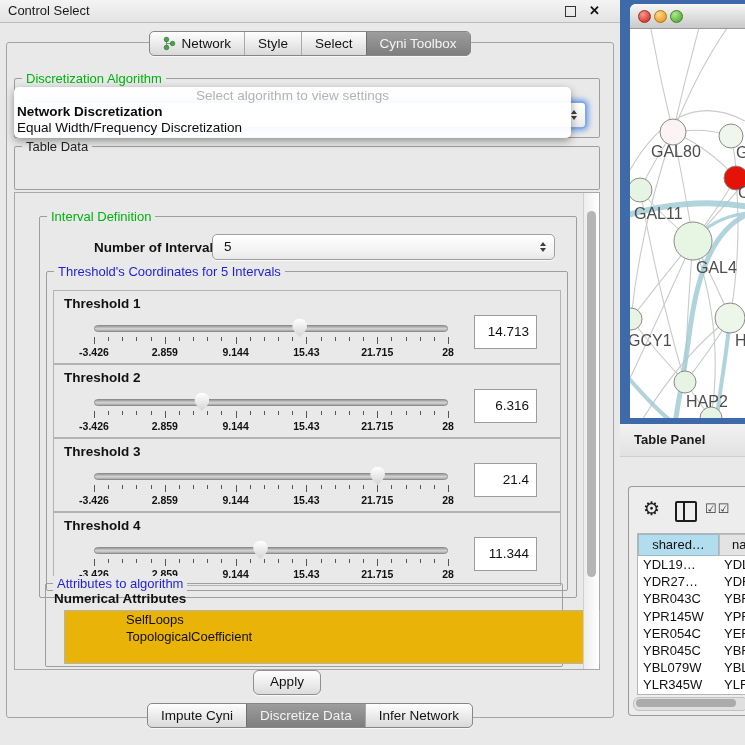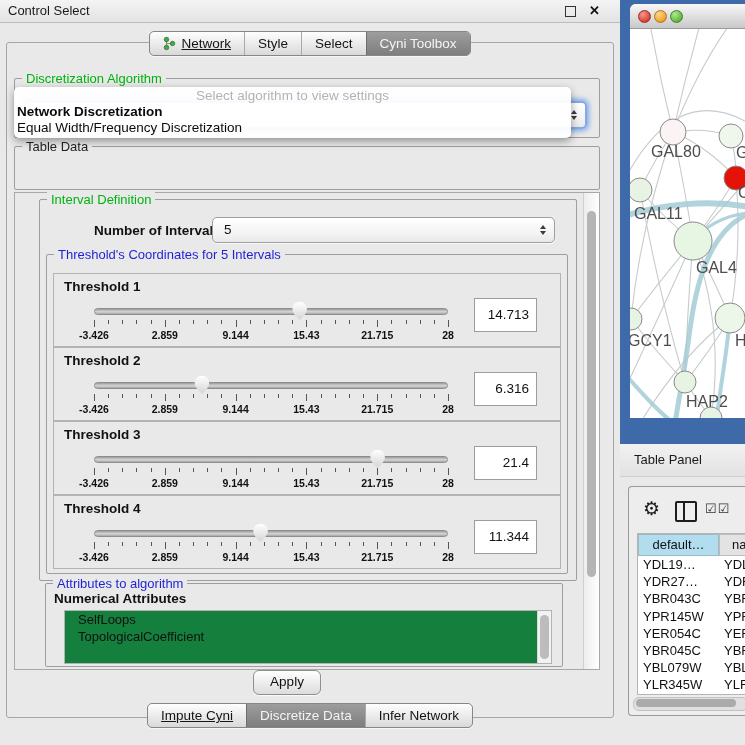--- a/index.html
+++ b/index.html
@@ -19,21 +19,21 @@
   .cp-title{position:absolute;left:8px;top:0;line-height:22px;font-size:13px;color:#1a1a1a;}
   .float-box{position:absolute;right:44px;top:6px;width:9px;height:9px;border:1.5px solid #333;background:transparent;}
   .close-x{position:absolute;right:20px;top:0;line-height:22px;font-weight:bold;font-size:13px;color:#111;}
 
   
   .segbar{display:flex;justify-content:center;width:620px;}
   .seggroup{display:inline-flex;border:1px solid #868686;border-radius:5px;overflow:hidden;
     background:linear-gradient(#fefefe,#d9d9d9);height:23px;box-shadow:0 1px 1px rgba(255,255,255,.7);}
   .seg{display:flex;align-items:center;gap:5px;padding:0 13px;line-height:23px;
     font-size:13.5px;color:#141414;cursor:default;border-left:1px solid #a9a9a9;}
-  .seg:first-child{border-left:none;text-decoration:underline;}
+  .seg:first-child{border-left:none;}
   .seg.selected{background:linear-gradient(#9d9d9d,#7e7e7e);color:#f4f4f4;border-left-color:#6e6e6e;}
 
   
   .group{position:absolute;border:1px solid #9e9e9e;border-radius:2px;}
   .group-title{position:absolute;top:-8px;left:7px;background:#e9e9e9;padding:0 4px;
     font-size:13px;line-height:15px;white-space:nowrap;}
   .t-green{color:#00b30e;}
   .t-blue{color:#1f1fd8;}
   .t-dark{color:#222;}
 
@@ -74,22 +74,22 @@
     filter:drop-shadow(0 0 1px #8a8a8a);}
   .ticks{position:absolute;left:6px;right:6px;top:20px;height:8px;}
   .tick{position:absolute;top:0;width:1px;height:4px;background:#555;}
   .tick.major{height:7px;}
   .scale{position:absolute;left:6px;right:6px;top:29px;height:12px;}
   .tick-label{position:absolute;transform:translateX(-50%);font-weight:bold;font-size:10.5px;color:#111;white-space:nowrap;}
   .val-box{position:absolute;left:420px;top:24px;width:54px;height:32px;background:#fff;
     border:1px solid #9c9c9c;line-height:32px;text-align:right;padding-right:7px;font-size:13.5px;}
 
   
-  .attr-list{position:absolute;left:18px;top:26px;width:486px;height:52px;background:#15803d;
-    border:1px solid #b3b3b3;overflow:hidden;}
+  .attr-list{position:absolute;left:18px;top:26px;width:486px;height:52px;background:#eab308;
+    border:1px solid #b3b3b3;overflow:hidden;padding-left:48px;}
   .attr-item{line-height:17px;padding-left:13px;font-size:13px;color:#101010;white-space:nowrap;}
   .attr-vsb{position:absolute;top:0;right:0;width:13px;height:100%;background:#f2f2f2;border-left:1px solid #d8d8d8;}
   .attr-thumb{position:absolute;left:2px;top:4px;width:9px;height:44px;background:#bcbcbc;border-radius:5px;}
 
   
   .apply-btn{left:253px;top:670px;width:66px;height:23px;border:1px solid #8f8f8f;border-radius:6px;
     background:linear-gradient(#ffffff,#dcdcdc);text-align:center;line-height:22px;font-size:13.5px;
     box-shadow:0 1px 1px rgba(255,255,255,.8);}
 
   
@@ -98,22 +98,22 @@
     border-radius:6px 0 0 0;overflow:hidden;background:#fff;}
   .net-titlebar{position:relative;height:24px;background:linear-gradient(#f7f7f7,#c9c9c9);
     border-bottom:1px solid #9a9a9a;}
   .light{position:absolute;top:6px;width:11px;height:11px;border-radius:50%;}
   .light.red{left:8px;background:radial-gradient(circle at 35% 30%,#f59a90,#d84a3c 65%,#b23227);border:1px solid #9f2b21;}
   .light.yellow{left:24px;background:radial-gradient(circle at 35% 30%,#fcd98d,#f0a633 65%,#cd851f);border:1px solid #b37417;}
   .light.green{left:40px;background:radial-gradient(circle at 35% 30%,#b3e694,#64bb43 65%,#4a9a2f);border:1px solid #3f8427;}
   .net-canvas{position:relative;width:115px;height:389px;background:#fff;}
 
   
-  .tp-titlebar{left:620px;top:444px;width:125px;height:32px;background:linear-gradient(#f2f2f2,#e2e2e2);
-    border-bottom:1px solid #cfcfcf;}
+  .tp-titlebar{left:620px;top:424px;width:125px;height:32px;background:linear-gradient(#f2f2f2,#e2e2e2);
+    border-bottom:1px solid #cfcfcf;font-weight:bold;}
   .tp-title{position:absolute;left:14px;top:0;line-height:32px;font-size:13px;color:#1a1a1a;}
   .tp-window{left:628px;top:486px;width:117px;height:228px;background:#ededed;
     border:1px solid #9a9a9a;border-radius:4px 0 0 4px;border-right:none;overflow:hidden;}
   .tp-toolbar{position:absolute;left:0;top:0;width:100%;height:46px;}
   .gear{position:absolute;left:14px;top:10px;font-size:19px;color:#1c1c1c;line-height:24px;}
   .spliticon{position:absolute;left:46px;top:14px;width:18px;height:17px;border:2px solid #1c1c1c;border-radius:2px;}
   .spliticon:before{content:"";position:absolute;left:6px;top:0;width:2px;height:100%;background:#1c1c1c;}
   .checks{position:absolute;left:76px;top:14px;font-size:13px;color:#333;letter-spacing:1px;}
   .tp-table{position:absolute;left:8px;top:46px;width:109px;height:160px;background:#fff;overflow:hidden;
     border:1px solid #b5b5b5;border-right:none;}
@@ -180,21 +180,21 @@
   <div class="alg-opt bold">Network Discretization</div>
   <div class="alg-opt">Equal Width/Frequency Discretization</div>
 </div>
 
 <div class="group" style="left:14px;top:146px;width:584px;height:42px;">
   <div class="group-title t-dark">Table Data</div>
 </div>
 
 <div class="abs scrollarea">
 
-  <div class="group" style="left:24px;top:6px;width:536px;height:380px;">
+  <div class="group" style="left:24px;top:23px;width:536px;height:380px;">
     <div class="group-title t-green">Interval Definition</div>
 
     <div class="abs" style="left:54px;top:23px;font-weight:bold;font-size:13.5px;">Number of Intervals</div>
     <div class="combo" style="left:172px;top:17px;width:330px;height:24px;">
       <span>5</span>
       <span class="spin">
           <i class="up"></i>
           <i class="dn"></i>
         </span>
     </div>
@@ -494,21 +494,21 @@
 </div>
 
 <div class="abs tp-window">
   <div class="tp-toolbar">
     <span class="gear">⚙</span>
     <span class="spliticon"></span>
     <span class="checks">☑☑</span>
   </div>
   <div class="tp-table">
     <div class="tp-headrow">
-      <div class="tp-th c1">default…</div>
+      <div class="tp-th c1">shared…</div>
       <div class="tp-th c2">na</div>
     </div>
     <div id="tp-rows">
         <div class="tp-row">
           <div class="tp-td c1">YDL19…</div>
           <div class="tp-td c2">YDL1</div>
         </div>
         <div class="tp-row">
           <div class="tp-td c1">YDR27…</div>
           <div class="tp-td c2">YDR2</div>

